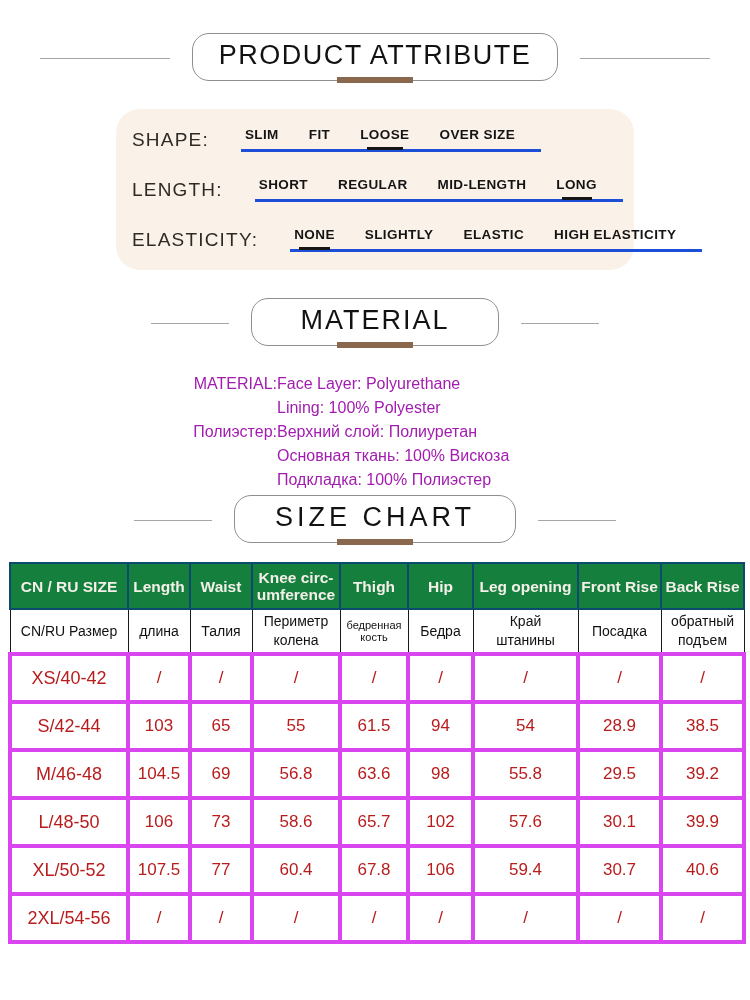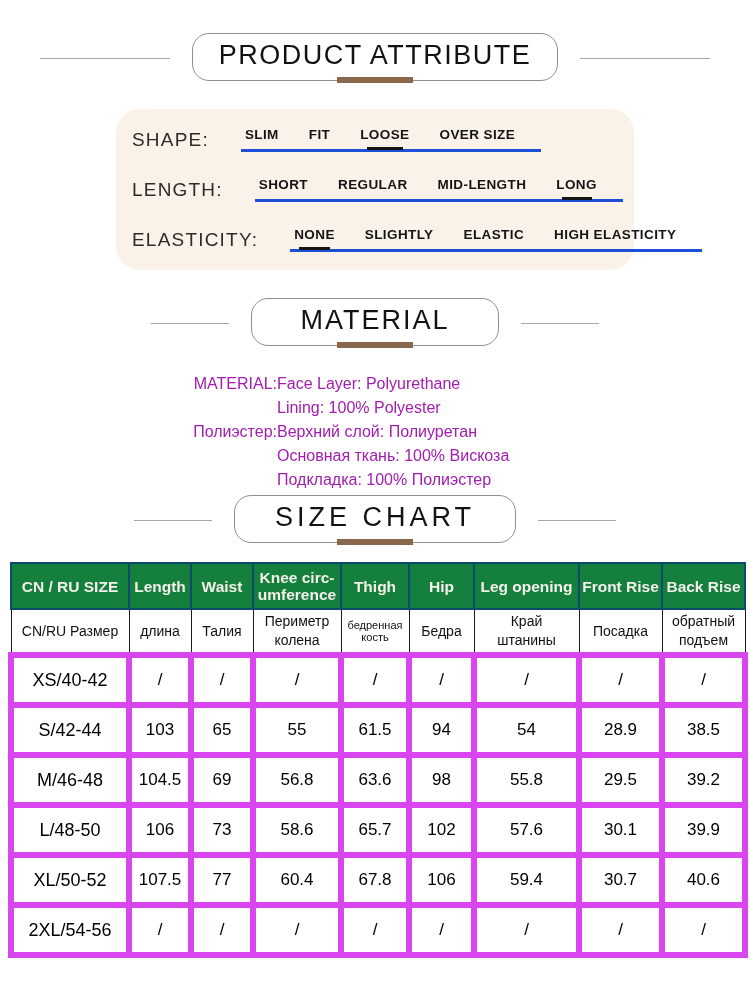--- a/index.html
+++ b/index.html
@@ -58,21 +58,21 @@
   tr.hdr-en th{
     background:#15803d;color:#f4efe9;font-weight:700;font-size:15.5px;line-height:17px;
     border:2px solid #0c4a6e;height:40px;padding:2px 2px;
   }
   tr.hdr-ru th{
     background:#fff;color:#111;font-weight:400;font-size:14px;line-height:19px;
     border:1px solid #1a1a1a;height:40px;padding:1px 6px;
   }
   tr.hdr-ru th.small{font-size:11px;line-height:12px;padding:1px 2px;margin-top:10px;}
   td{
-    border:6px solid #d946ef;height:44px;font-size:17px;color:#000000;padding:0 2px;
+    border:4px solid #d946ef;height:44px;font-size:17px;color:#b91c1c;padding:0 2px;
     background:#fff;
   }
   td.sizecol{font-size:18px;}
 </style>
 </head>
 <body>
 
 <div class="section-hdr sh1">
   <div class="hdr-line long"></div>
   <div class="hdr-center">

